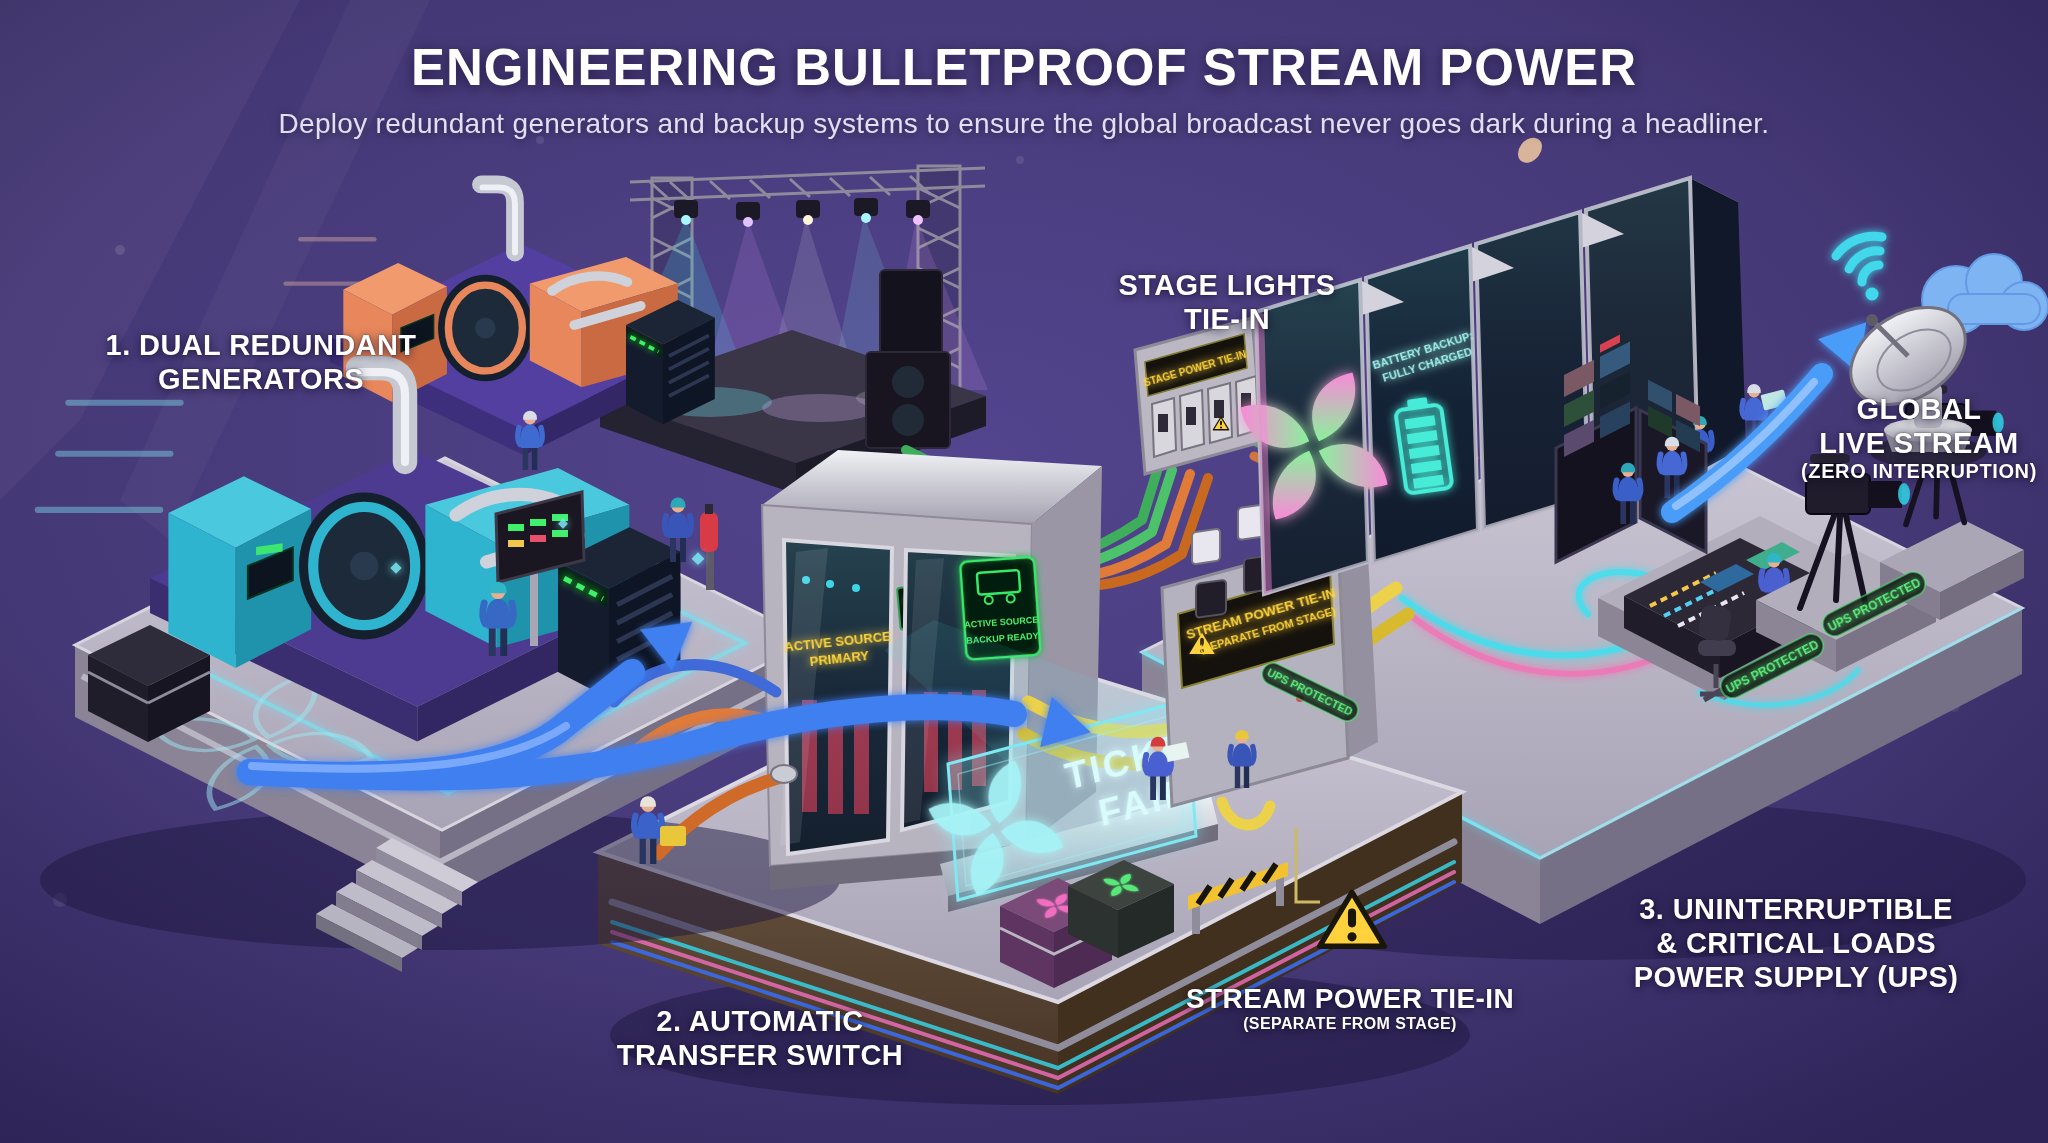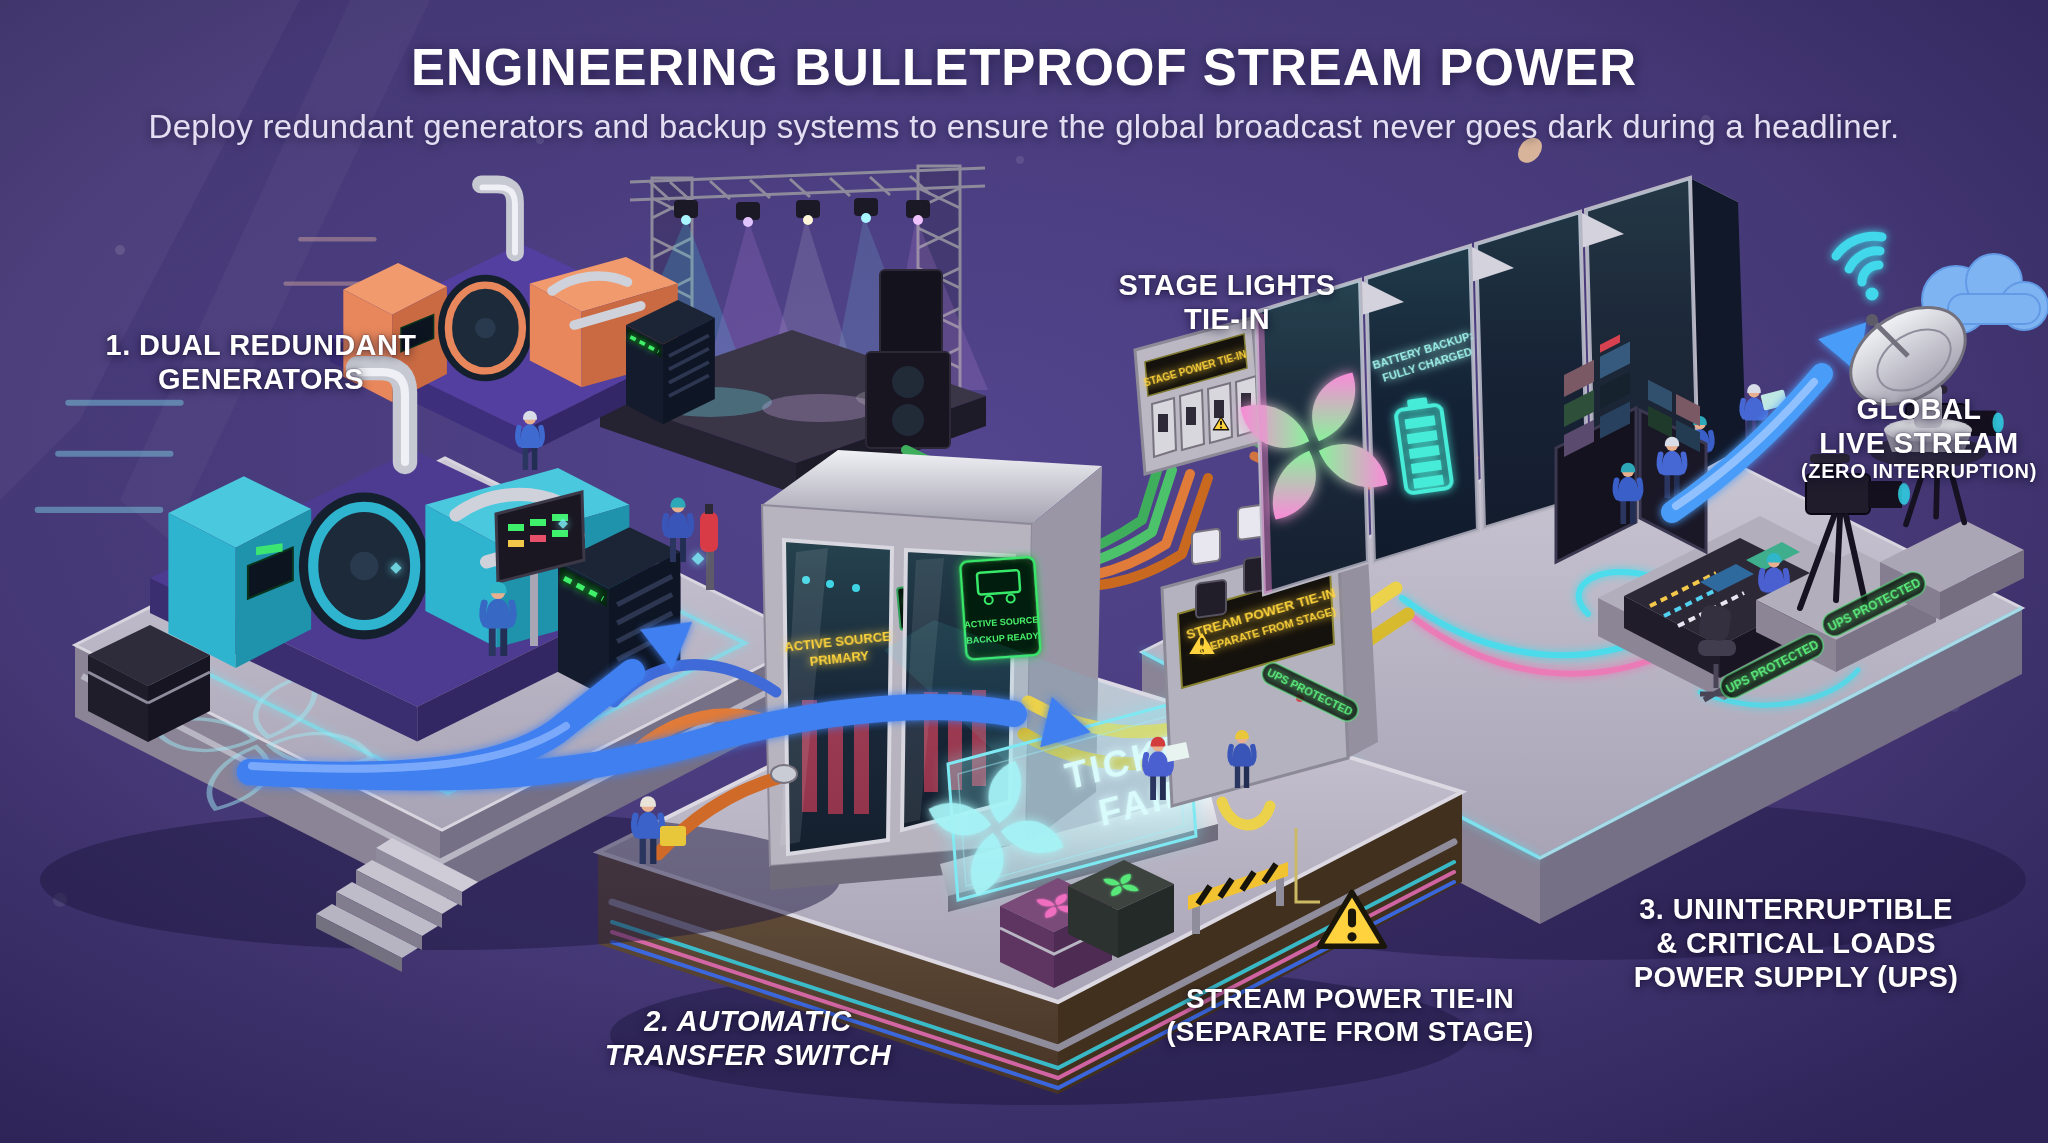--- a/index.html
+++ b/index.html
@@ -7,25 +7,25 @@
         font-family:"Liberation Sans",sans-serif;background:#473a78;}
   .wrap svg{position:absolute;inset:0;display:block;}
   .lbl{position:absolute;color:#fff;font-weight:bold;text-align:center;
        line-height:1.18;letter-spacing:.4px;
        text-shadow:0 2px 10px rgba(12,6,36,.7),0 0 2px rgba(12,6,36,.6);}
   .lbl span{display:block;}
   .title{position:absolute;left:0;top:38px;width:100%;text-align:center;color:#fff;
          font-size:51px;font-weight:bold;letter-spacing:1px;
          text-shadow:0 3px 14px rgba(10,4,30,.55);}
   .subtitle{position:absolute;left:0;top:108px;width:100%;text-align:center;color:#e3def2;
-            font-size:33px;font-weight:normal;letter-spacing:.3px;
+            font-size:28px;font-weight:normal;letter-spacing:.3px;
             text-shadow:0 2px 8px rgba(10,4,30,.5);}
   .f29{font-size:29px;} .f28{font-size:28px;}
   .sub-line{font-size:20px;letter-spacing:.6px;}
-  .sub-line2{font-size:28px;letter-spacing:.4px;}
+  .sub-line2{font-size:16px;letter-spacing:.4px;}
   svg text{font-family:"Liberation Sans",sans-serif;}
 </style>
 </head>
 <body>
 
 <div class="wrap">
 
 <svg viewBox="0 0 2048 1143" width="2048" height="1143">
 <defs>
   <radialGradient id="bgGrad" cx="46%" cy="40%" r="75%">
@@ -676,21 +676,21 @@
   <span>GLOBAL</span>
   <span>LIVE STREAM</span>
   <span class="sub-line">(ZERO INTERRUPTION)</span>
 </div>
 
 <div class="lbl f28" style="left:1150px;top:982px;width:400px;">
   <span>STREAM POWER TIE-IN</span>
   <span class="sub-line2">(SEPARATE FROM STAGE)</span>
 </div>
 
-<div class="lbl f29" style="left:548px;top:1004px;width:400px;font-style:italic;">
+<div class="lbl f29" style="left:560px;top:1004px;width:400px;">
   <span>2. AUTOMATIC</span>
   <span>TRANSFER SWITCH</span>
 </div>
 
 <div class="lbl f29" style="left:1596px;top:892px;width:400px;">
   <span>3. UNINTERRUPTIBLE</span>
   <span>&amp; CRITICAL LOADS</span>
   <span>POWER SUPPLY (UPS)</span>
 </div>
 

